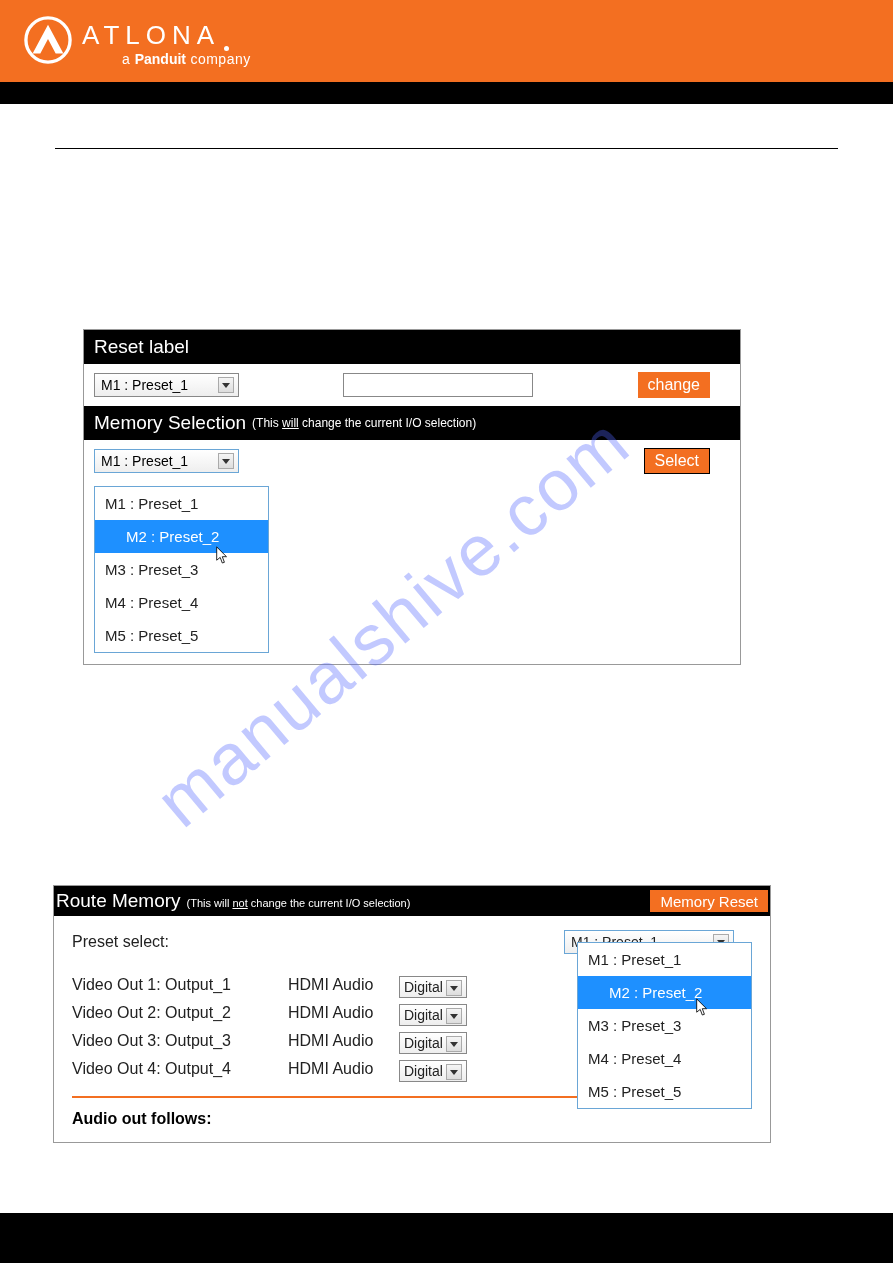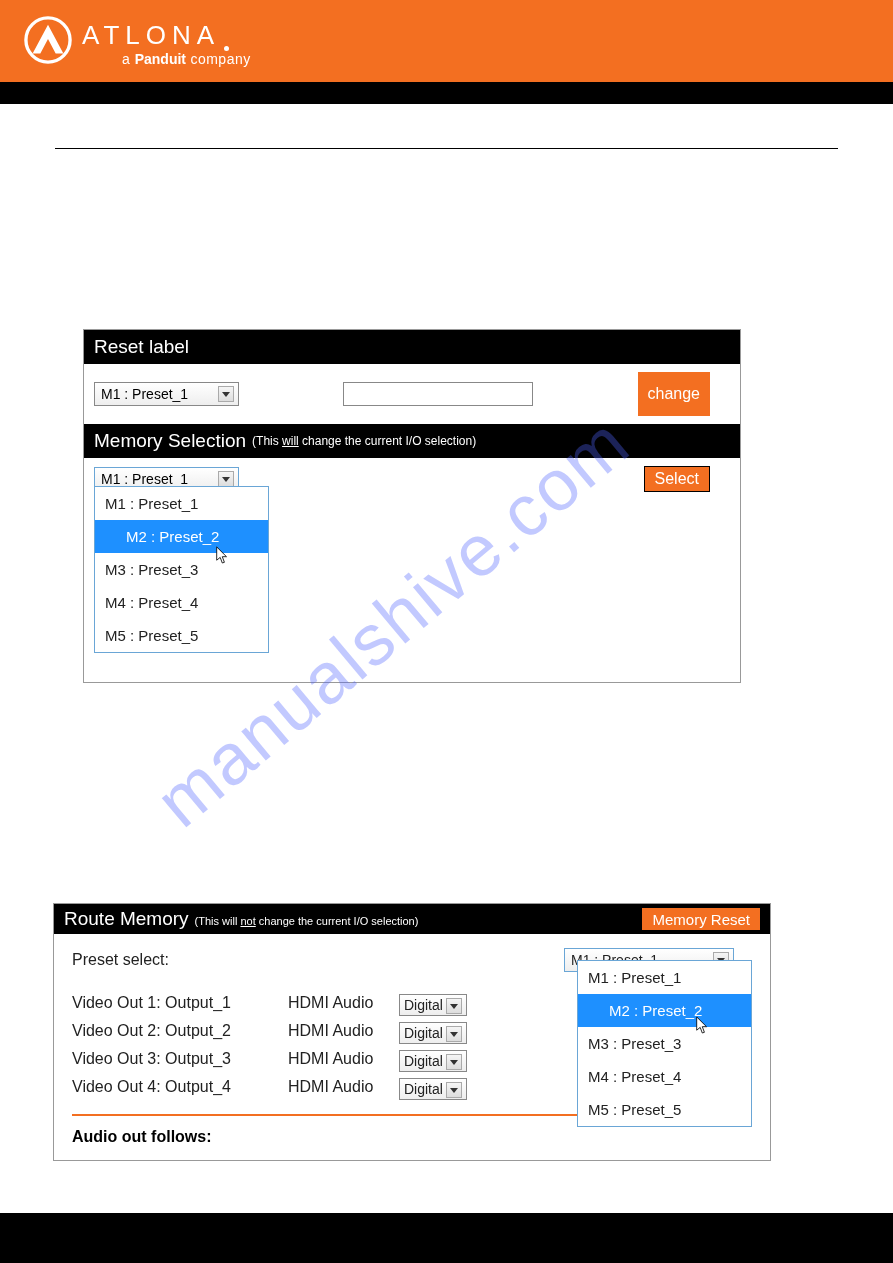--- a/index.html
+++ b/index.html
@@ -137,21 +137,21 @@
     width: 190px;
     border: 1px solid #888;
     background: #fff;
   }
   .btn {
     background: #f36f21;
     color: #fff;
     border: none;
     font-size: 16px;
     padding: 2px 10px;
-    height: 44px;
+    height: 26px;
     cursor: pointer;
   }
   .btn-select {
     background: #f36f21;
     color:#fff;
     border: 1px solid #000;
     font-size: 16px;
     padding: 1px 10px;
     height: 26px;
   }
@@ -180,21 +180,21 @@
     pointer-events: none;
     z-index: 10;
   }
   
   .rm-header {
     background: #000;
     color: #fff;
     display: flex;
     align-items: center;
     justify-content: space-between;
-    padding: 4px 10px;
+    padding: 4px 2px;
   }
   .rm-title {
     font-size: 19px;
     display: inline-flex;
     align-items: baseline;
     gap: 6px;
   }
   .rm-title .note { font-size: 11px; font-weight:400; }
   .rm-body {
     padding: 14px 18px 14px 18px;

